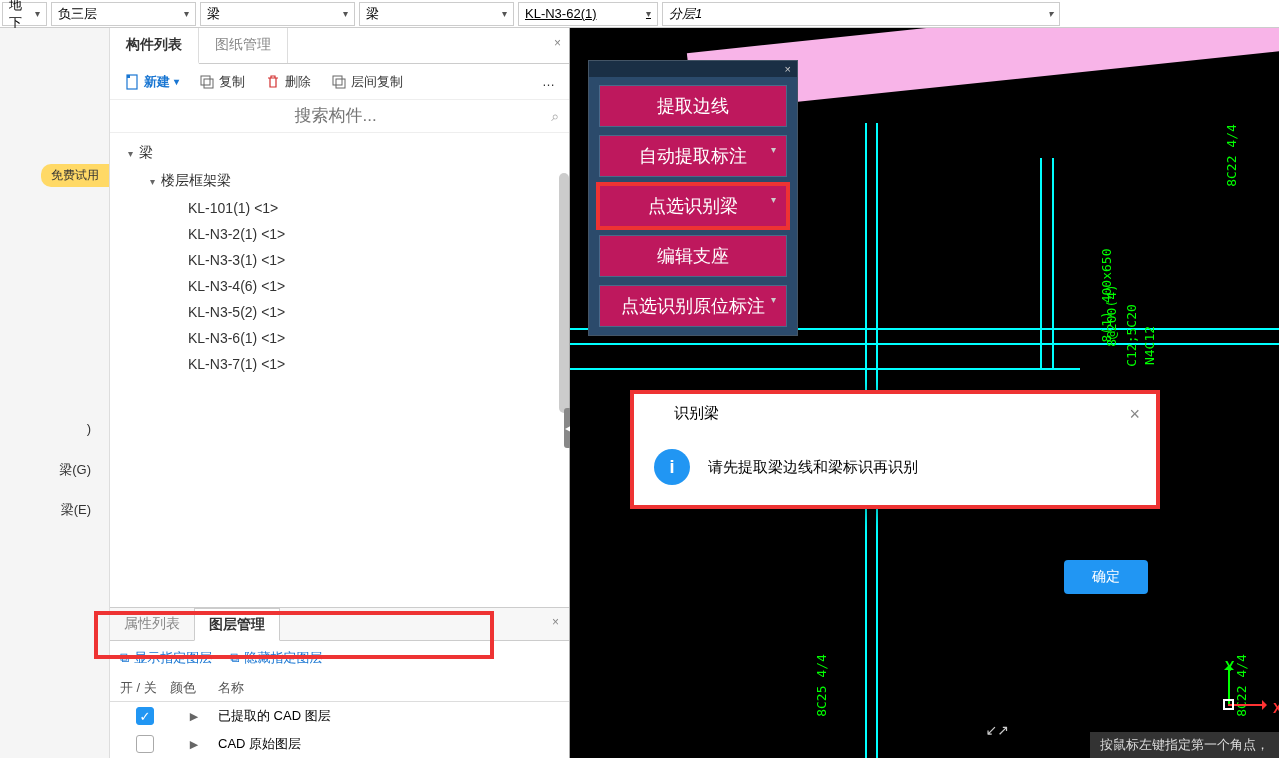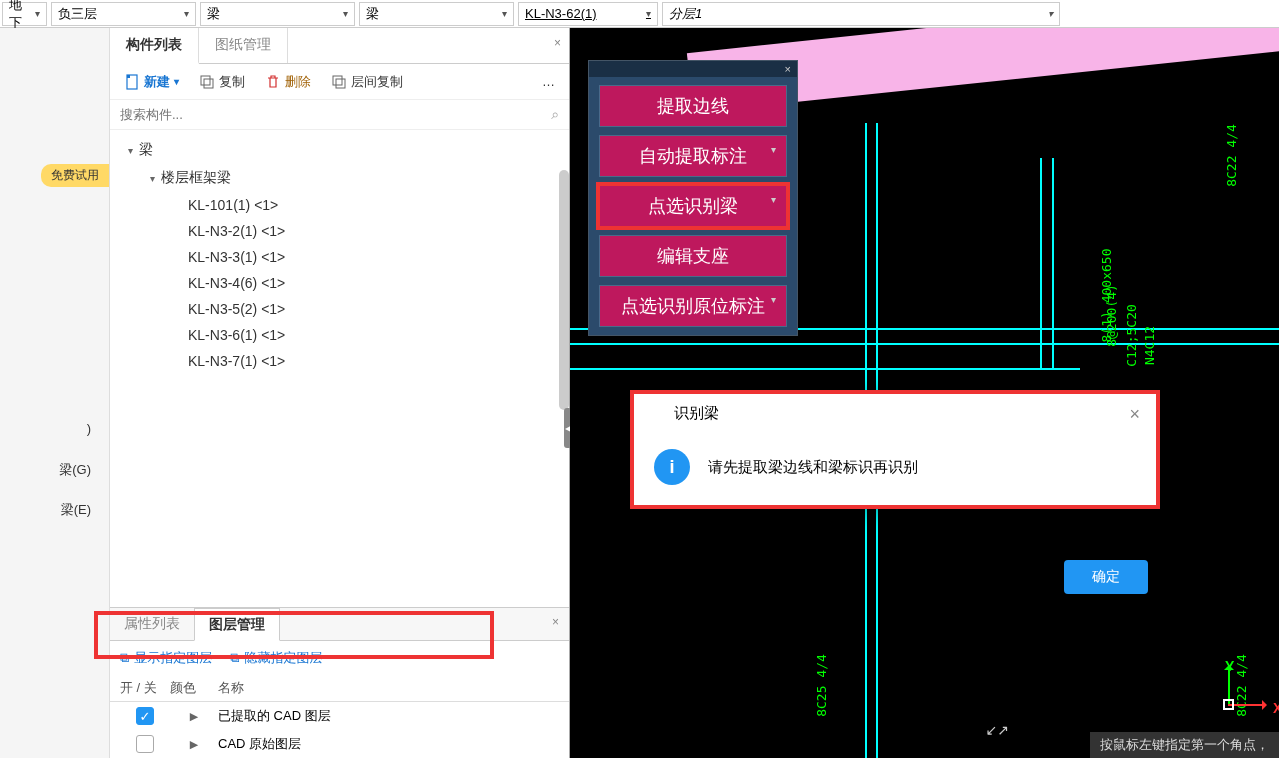--- a/index.html
+++ b/index.html
@@ -18,25 +18,25 @@
 
 .mid-panel { width: 460px; background: #fff; border-right: 1px solid #aaa; display: flex; flex-direction: column; position: relative; }
 .tabs { display: flex; border-bottom: 1px solid #ccc; height: 36px; }
 .tab { padding: 8px 16px; font-size: 14px; color: #888; cursor: pointer; border-right: 1px solid #ddd; }
 .tab.active { color: #333; font-weight: bold; background: #fff; border-bottom: 2px solid #fff; margin-bottom: -1px; }
 .tab-close { margin-left: auto; padding: 8px; color: #888; cursor: pointer; font-size: 12px; }
 
 .toolbar { display: flex; align-items: center; height: 36px; border-bottom: 1px solid #eee; padding: 0 6px; gap: 4px; }
 .tbtn { display: flex; align-items: center; gap: 4px; padding: 4px 8px; font-size: 13px; cursor: pointer; color: #333; }
 .tbtn.new { color: #1976d2; font-weight: bold; }
-.tbtn.del { color: #a16207; }
+.tbtn.del { color: #404040; }
 .ticon { width: 16px; height: 16px; display: inline-block; }
 
 .search-box { display: flex; align-items: center; padding: 6px 10px; border-bottom: 1px solid #eee; }
-.search-input { flex: 1; border: none; outline: none; font-size: 13px; color: #999; }
+.search-input { flex: 1; border: none; outline: none; font-size: 17px; color: #999; text-align: center; }
 .search-icon { color: #aaa; font-size: 14px; }
 
 .tree { flex: 1; overflow: auto; padding: 6px 0; font-size: 14px; }
 .tree-node { padding: 5px 0 5px 18px; display: flex; align-items: center; cursor: pointer; }
 .tree-node.l2 { padding-left: 40px; }
 .tree-node.l3 { padding-left: 78px; }
 .tree-caret { margin-right: 6px; font-size: 10px; color: #666; }
 .tree-label { color: #333; }
 
 .bottom-tabs { display: flex; border-top: 1px solid #ccc; border-bottom: 1px solid #ccc; height: 34px; background: #f7f7f7; }

